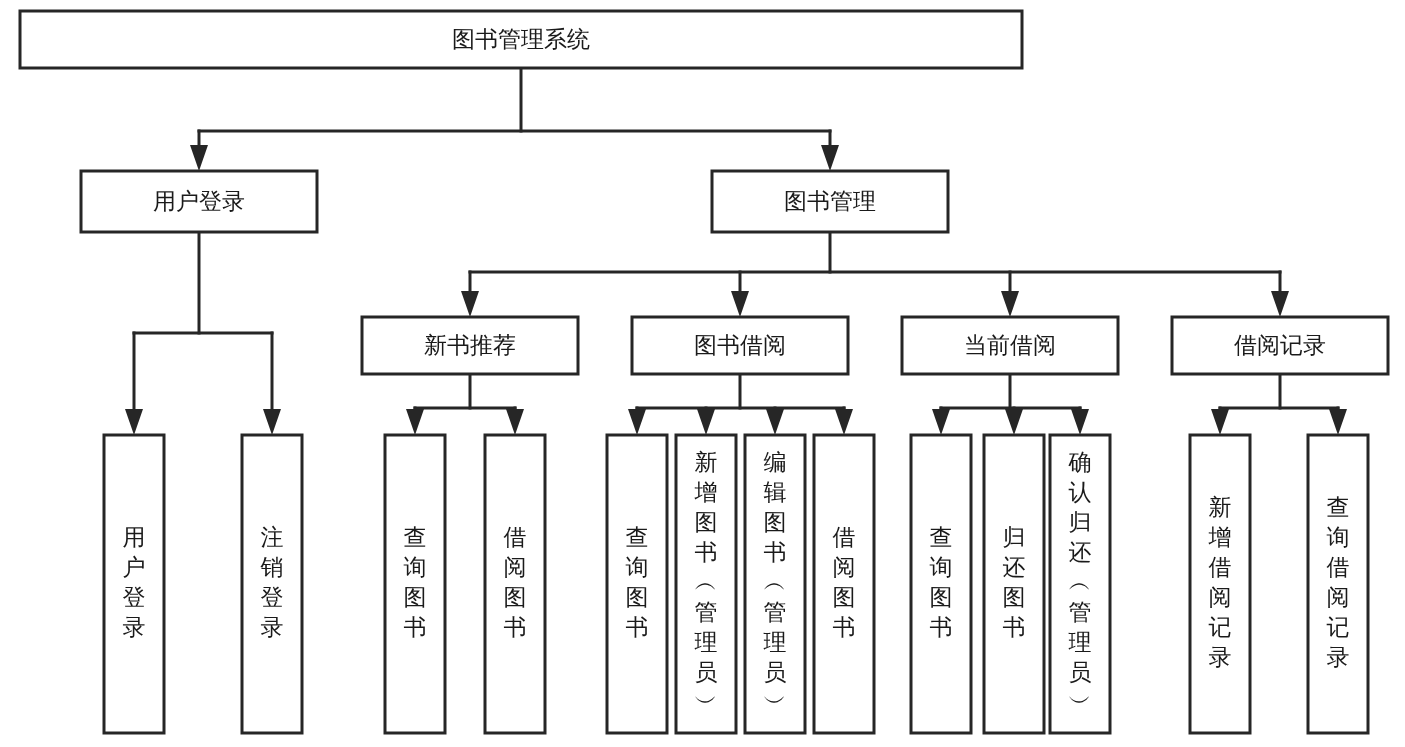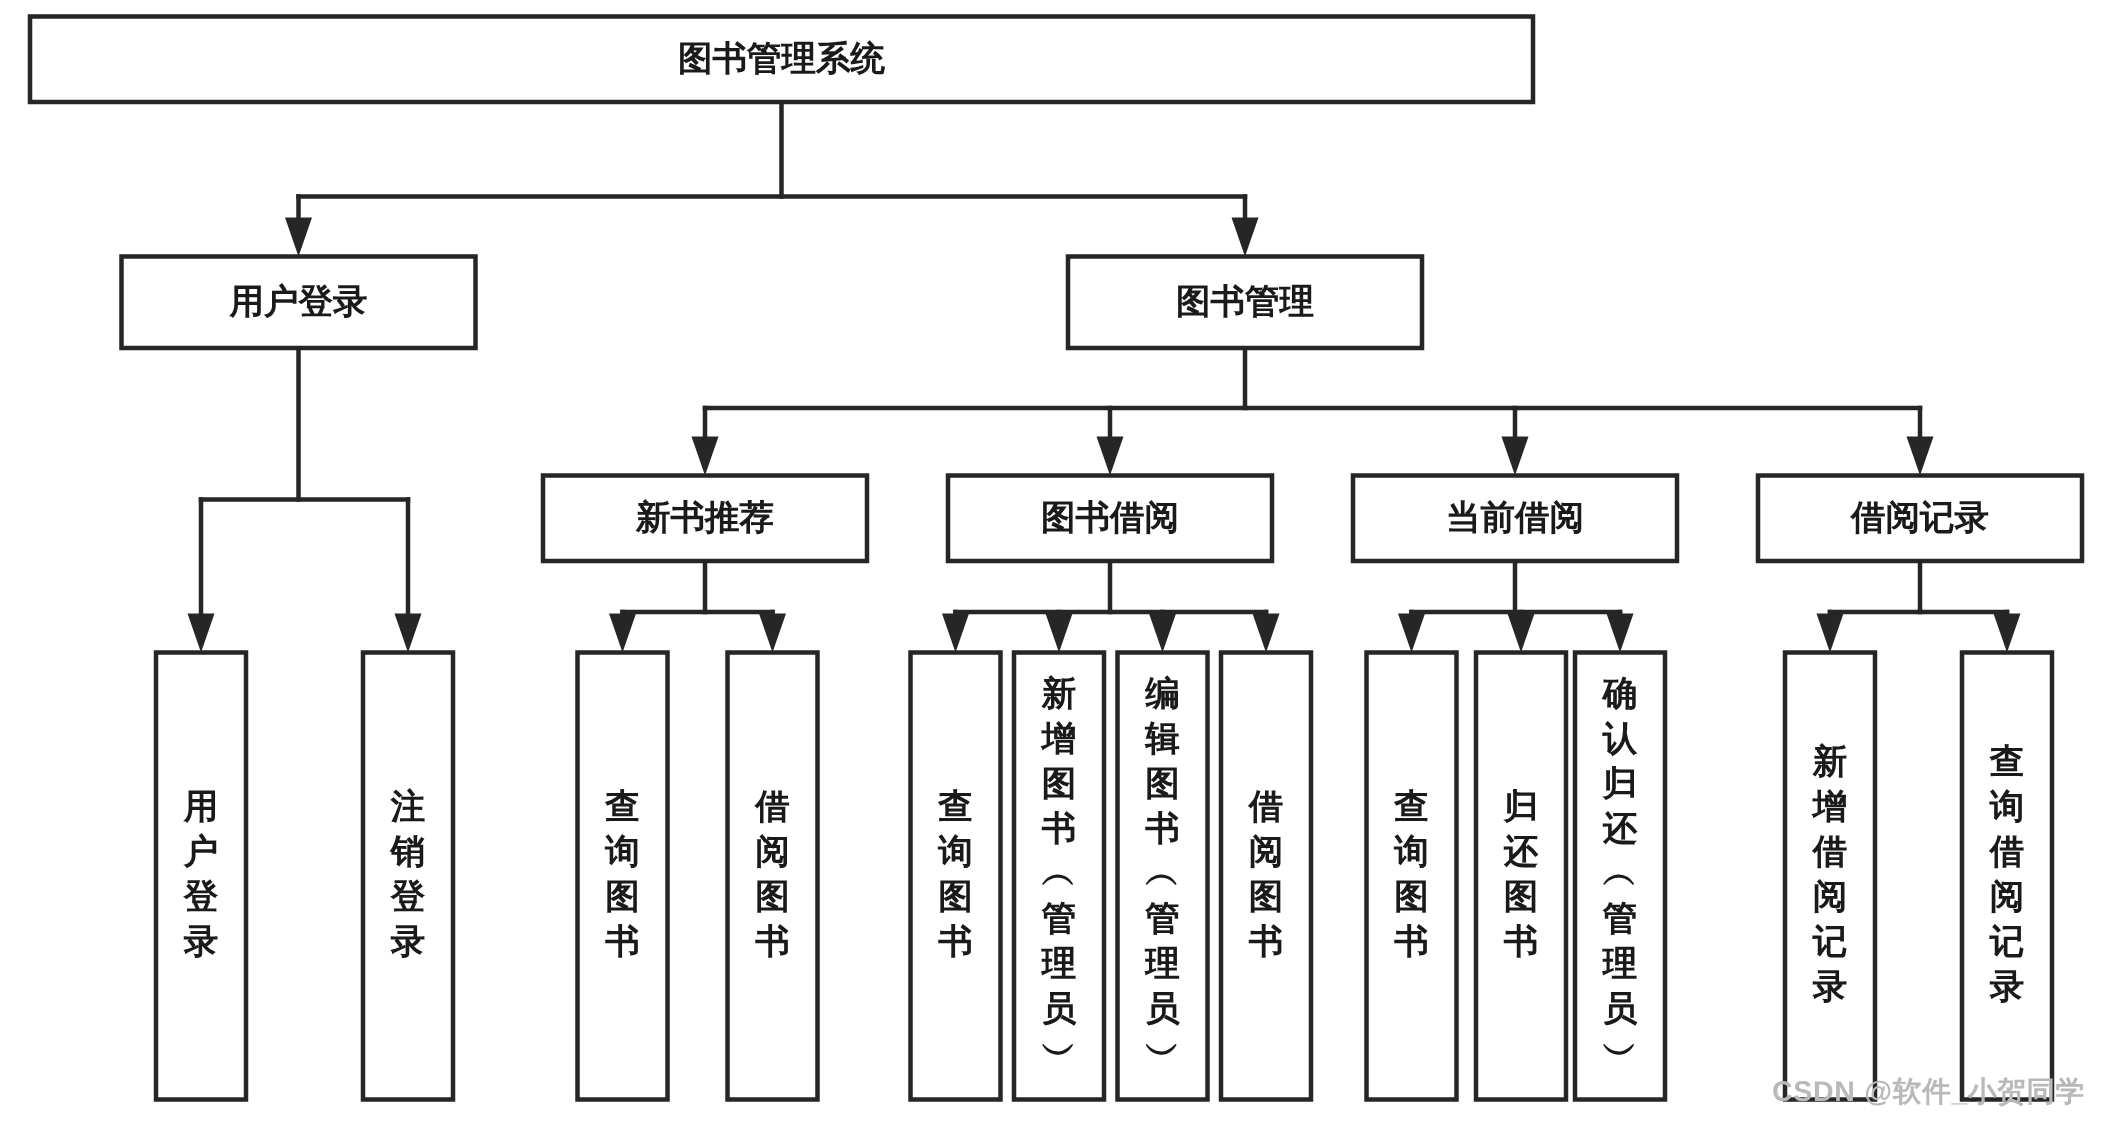--- a/index.html
+++ b/index.html
@@ -10,21 +10,20 @@
   body {
     width: 1405px;
     height: 747px;
     font-family: "Liberation Sans", "DejaVu Sans", sans-serif;
     overflow: hidden;
   }
   #diagram-root {
     position: relative;
     width: 1400px;
     height: 747px;
-    font-weight: bold;
   }
   svg#flow {
     display: block;
     width: 1405px;
     height: 747px;
   }
   .node-rect {
     fill: #ffffff;
     stroke: #262626;
     stroke-width: 3;
@@ -213,14 +212,13 @@
         <g>
           <rect x="1190" y="435" width="60" height="298" class="node-rect"></rect>
           <text x="1220" y="515" class="node-label-v"><tspan x="1220" dy="0">新</tspan><tspan x="1220" dy="30">增</tspan><tspan x="1220" dy="30">借</tspan><tspan x="1220" dy="30">阅</tspan><tspan x="1220" dy="30">记</tspan><tspan x="1220" dy="30">录</tspan></text>
         </g>
         <g>
           <rect x="1308" y="435" width="60" height="298" class="node-rect"></rect>
           <text x="1338" y="515" class="node-label-v"><tspan x="1338" dy="0">查</tspan><tspan x="1338" dy="30">询</tspan><tspan x="1338" dy="30">借</tspan><tspan x="1338" dy="30">阅</tspan><tspan x="1338" dy="30">记</tspan><tspan x="1338" dy="30">录</tspan></text>
         </g>
       </g>
   </svg>
-  <div class="watermark">CSDN @软件_小贺同学</div>
 </div>
 
 </body></html>

